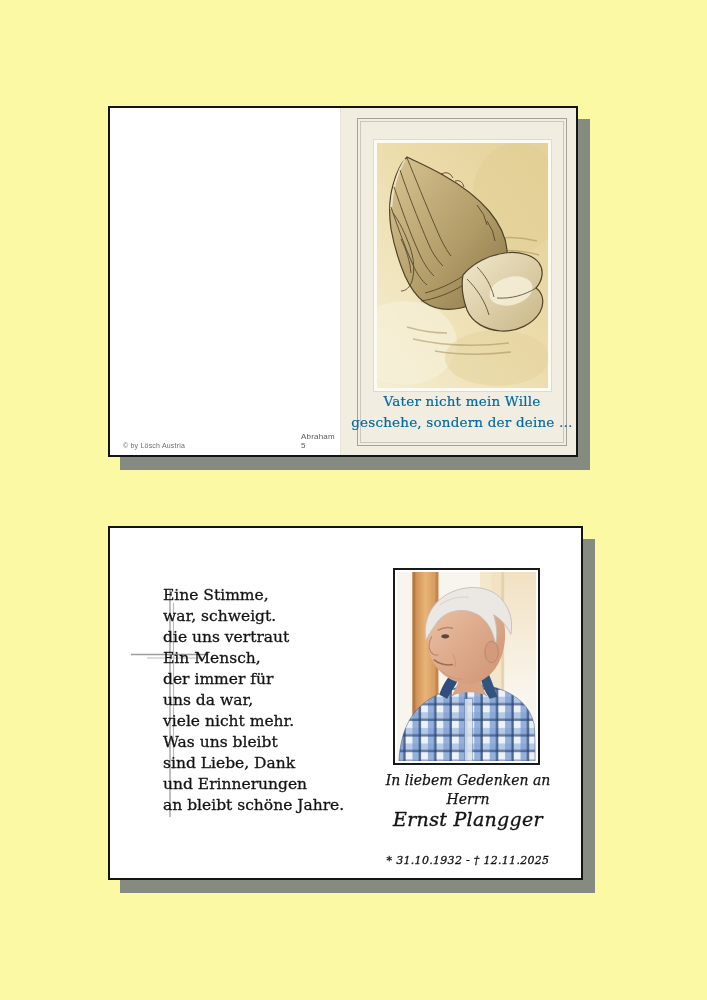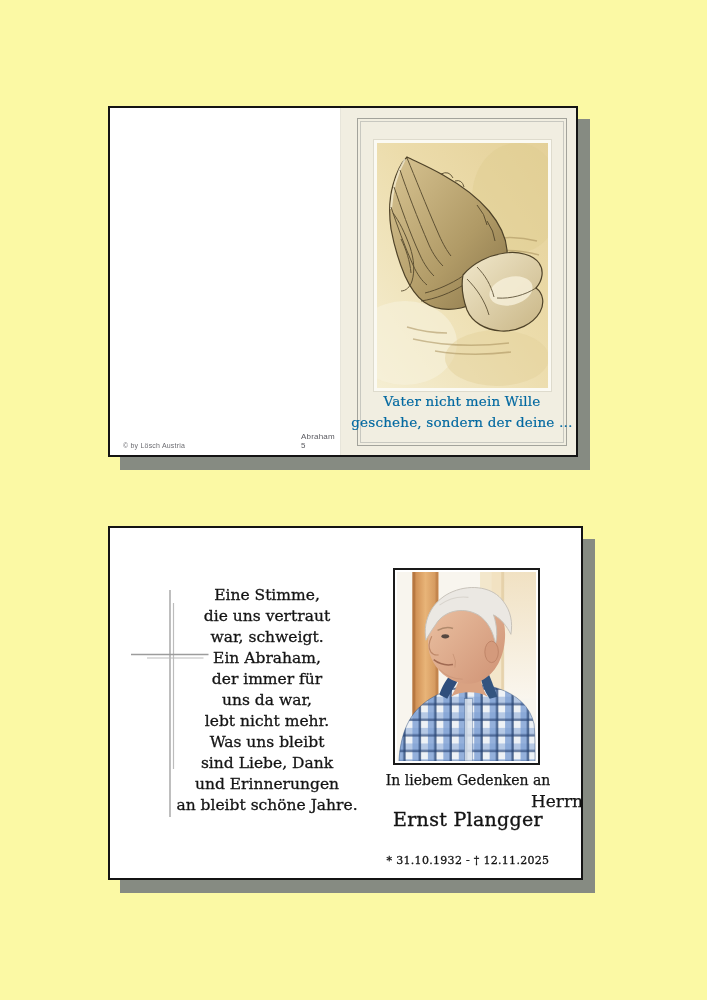--- a/index.html
+++ b/index.html
@@ -23,29 +23,29 @@
         display:flex;flex-direction:column;align-items:center;}
   .holy-image{margin-top:18px;width:171px;height:245px;border:3px solid #fbfaf3;
         box-shadow:0 0 0 1px #dedbcd;background:#ecdcab;flex:none;}
   .holy-image svg{display:block;width:100%;height:100%;}
   .caption{margin-top:0;text-align:center;font-size:13.5px;line-height:21px;color:#0369a1;
         letter-spacing:.2px;-webkit-text-stroke:.2px currentColor;white-space:nowrap;}
 
   
   .memorial-card{left:108px;top:526px;width:475px;height:354px;}
   .cross-wrap{position:absolute;left:14px;top:56px;width:100px;height:240px;}
-  .memorial-poem{position:absolute;left:53px;top:57px;width:208px;text-align:center;
+  .memorial-poem{position:absolute;left:53px;top:57px;width:208px;
         font-size:15.5px;line-height:21px;color:#141414;-webkit-text-stroke:.3px currentColor;
         white-space:nowrap;}
   .photo-frame{position:absolute;left:283px;top:40px;width:147px;height:197px;box-sizing:border-box;
         border:2px solid #1a1a1a;background:#ffffff;padding:2px;}
   .photo-frame svg{display:block;width:100%;height:100%;}
-  .mem-text{position:absolute;text-align:center;color:#141414;white-space:nowrap;width:230px;left:243px;}
+  .mem-text{position:absolute;text-align:center;color:#141414;white-space:nowrap;width:230px;left:243px;font-style:italic;}
   .dedication-1{top:244px;font-size:14px;-webkit-text-stroke:.25px currentColor;}
-  .dedication-2{top:263px;font-size:17px;text-align:right;-webkit-text-stroke:.25px currentColor;}
+  .dedication-2{top:263px;font-size:14px;-webkit-text-stroke:.25px currentColor;}
   .deceased-name{top:280px;font-size:19px;letter-spacing:.3px;-webkit-text-stroke:.35px currentColor;}
   .life-dates{top:326px;font-size:11px;letter-spacing:.3px;-webkit-text-stroke:.3px currentColor;}
 </style>
 </head>
 <body>
 
 <div class="page">
 
   <div class="card folded-card">
     <div class="card-left-page">
@@ -136,26 +136,26 @@
       <svg viewBox="0 0 100 240" width="100" height="240" aria-hidden="true">
         <line x1="46" y1="6" x2="46" y2="233" stroke="#9c9c9c" stroke-width="1.3"></line>
         <line x1="49.5" y1="19" x2="49.5" y2="185" stroke="#bcbcbc" stroke-width="1.2"></line>
         <line x1="7" y1="70.5" x2="84.5" y2="70.5" stroke="#9c9c9c" stroke-width="1.3"></line>
         <line x1="23" y1="74" x2="79.5" y2="74" stroke="#bcbcbc" stroke-width="1.2"></line>
       </svg>
     </div>
 
     <div class="memorial-poem">
       <div>Eine Stimme,</div>
+      <div>war, schweigt.</div>
       <div>die uns vertraut</div>
-      <div>war, schweigt.</div>
-      <div>Ein Abraham,</div>
+      <div>Ein Mensch,</div>
       <div>der immer für</div>
       <div>uns da war,</div>
-      <div>lebt nicht mehr.</div>
+      <div>viele nicht mehr.</div>
       <div>Was uns bleibt</div>
       <div>sind Liebe, Dank</div>
       <div>und Erinnerungen</div>
       <div>an bleibt schöne Jahre.</div>
     </div>
 
     <div class="photo-frame">
       <svg viewBox="0 0 144 194" preserveAspectRatio="none" aria-hidden="true">
         <defs>
           <linearGradient id="woodG" x1="0" y1="0" x2="1" y2="0">

